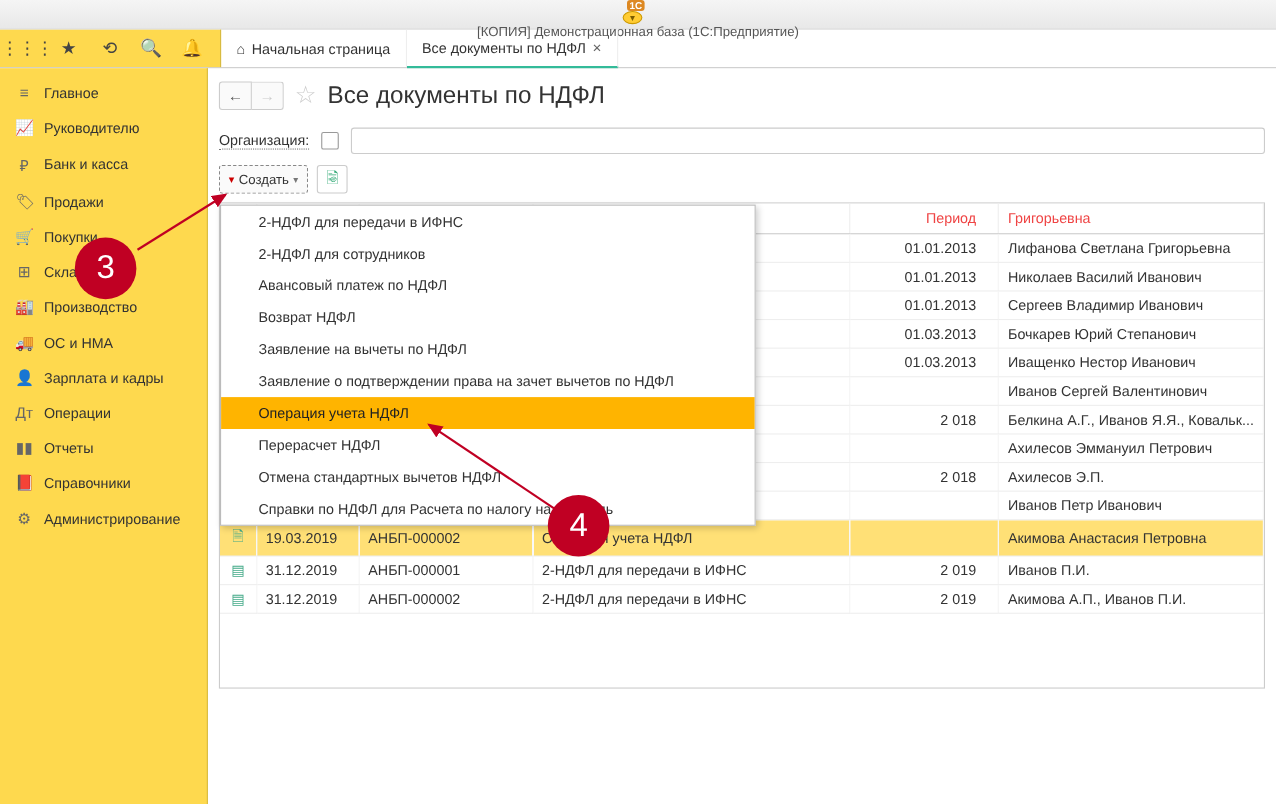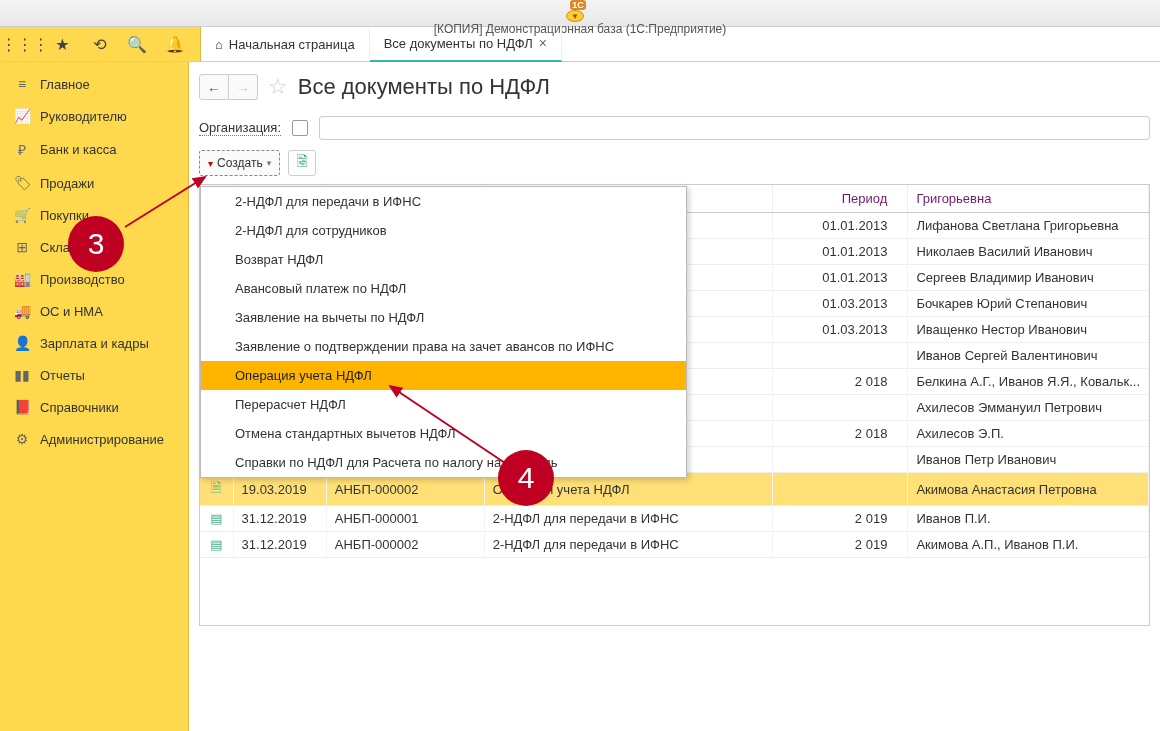--- a/index.html
+++ b/index.html
@@ -143,21 +143,21 @@
     display:flex;align-items:center;justify-content:center;color:#3a7;font-size:14px;
     cursor:pointer;
   }
   
   .table-wrap{
     margin-top:8px;border:1px solid #ccc;height:440px;overflow:hidden;position:relative;
   }
   table{border-collapse:collapse;width:100%;font-size:13px;}
   th{
     background:#fff;border-bottom:1px solid #ccc;border-right:1px solid #eee;
-    text-align:left;padding:6px 8px;font-weight:normal;color:#701a75;
+    text-align:left;padding:6px 8px;font-weight:normal;color:#ef4444;
   }
   td{
     padding:5px 8px;border-bottom:1px solid #eee;border-right:1px solid #f4f4f4;
     white-space:nowrap;overflow:hidden;text-overflow:ellipsis;
   }
   td.icon-cell{width:18px;text-align:center;color:#4a8;}
   .col-date{width:80px;}
   .col-num{width:160px;}
   .col-doc{width:300px;}
   .col-period{width:120px;text-align:right;padding-right:20px;}
@@ -246,20 +246,24 @@
         <span class="sicon">🏭</span>
         <span>Производство</span>
       </div>
       <div class="side-item">
         <span class="sicon">🚚</span>
         <span>ОС и НМА</span>
       </div>
       <div class="side-item">
         <span class="sicon">👤</span>
         <span>Зарплата и кадры</span>
+      </div>
+      <div class="side-item">
+        <span class="sicon">Дт</span>
+        <span>Операции</span>
       </div>
       <div class="side-item">
         <span class="sicon">▮▮</span>
         <span>Отчеты</span>
       </div>
       <div class="side-item">
         <span class="sicon">📕</span>
         <span>Справочники</span>
       </div>
       <div class="side-item">
@@ -414,24 +418,24 @@
           </tbody>
       </table>
     </div>
 
   </div>
 </div>
 
 <div class="dropdown" id="dropdown">
     <div class="dd-item">2-НДФЛ для передачи в ИФНС</div>
     <div class="dd-item">2-НДФЛ для сотрудников</div>
+    <div class="dd-item">Авансовый платеж по НДФЛ</div>
     <div class="dd-item">Возврат НДФЛ</div>
-    <div class="dd-item">Авансовый платеж по НДФЛ</div>
     <div class="dd-item">Заявление на вычеты по НДФЛ</div>
-    <div class="dd-item">Заявление о подтверждении права на зачет авансов по ИФНС</div>
+    <div class="dd-item">Заявление о подтверждении права на зачет вычетов по НДФЛ</div>
     <div class="dd-item hl">Операция учета НДФЛ</div>
     <div class="dd-item">Перерасчет НДФЛ</div>
     <div class="dd-item">Отмена стандартных вычетов НДФЛ</div>
     <div class="dd-item">Справки по НДФЛ для Расчета по налогу на прибыль</div>
   </div>
 
 <div class="callout" style="top:216px;left:68px;">
     <span>3</span>
   </div>
 <div class="callout" style="top:450px;left:498px;">

